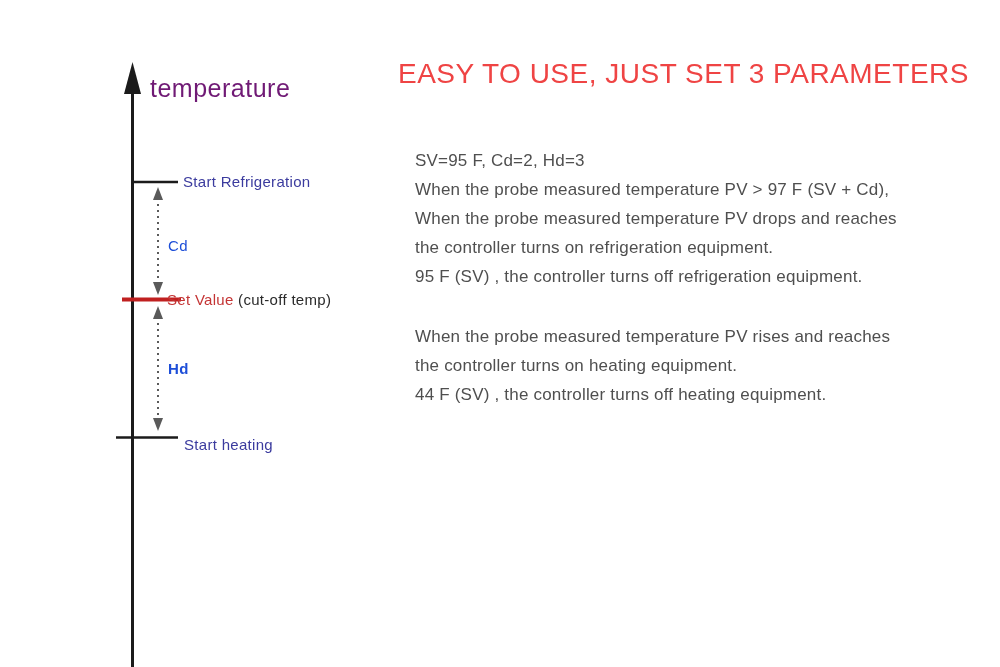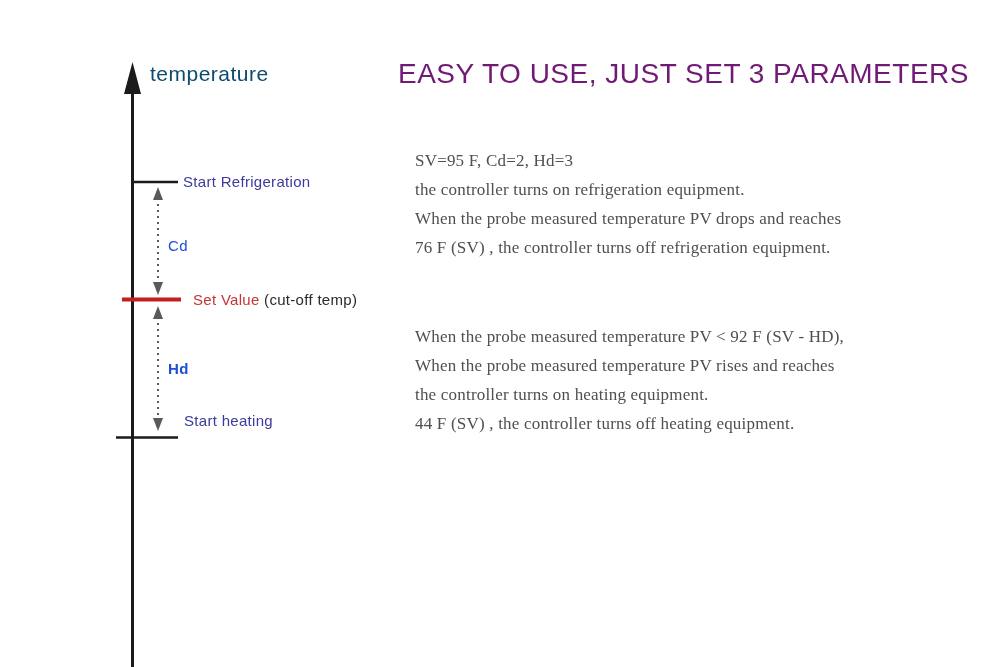--- a/index.html
+++ b/index.html
@@ -18,33 +18,33 @@
   .diagram-svg {
     position: absolute;
     left: 0;
     top: 0;
     width: 1000px;
     height: 667px;
   }
   .axis-label {
     position: absolute;
     left: 150px;
-    top: 62px;
-    font-size: 21px;
+    top: 74px;
+    font-size: 25px;
     letter-spacing: 0.5px;
-    color: #0c4a6e;
+    color: #701a75;
     white-space: nowrap;
   }
   .page-title {
     position: absolute;
     left: 398px;
     top: 58px;
     font-size: 28px;
     letter-spacing: 0.5px;
-    color: #701a75;
+    color: #ef4444;
     white-space: nowrap;
   }
   .level-label {
     position: absolute;
     font-size: 15px;
     letter-spacing: 0.3px;
     white-space: nowrap;
   }
   .blue-label { color: #3b3b9e; }
   .set-value-text { color: #c43434; }
@@ -56,21 +56,20 @@
     color: #1d4ed8;
     white-space: nowrap;
   }
   .explanation-block {
     position: absolute;
     left: 415px;
     width: 540px;
     font-size: 17px;
     letter-spacing: 0.2px;
     color: #4f4f4f;
-    font-family: Liberation Serif, serif;
   }
   .explanation-block .text-line {
     height: 29px;
     line-height: 29px;
     white-space: nowrap;
   }
   #block-1 { top: 146px; }
   #block-2 { top: 322px; }
 </style>
 </head>
@@ -99,36 +98,36 @@
   </svg>
 
   <div class="axis-label">temperature</div>
 
   <div class="page-title">EASY TO USE, JUST SET 3 PARAMETERS</div>
 
   <div class="level-label blue-label" style="left:183px; top:173px;">Start Refrigeration</div>
 
   <div class="param-label" style="left:168px; top:237px;">Cd</div>
 
-  <div class="level-label" style="left:193px; top:291px;">
+  <div class="level-label" style="left:167px; top:291px;">
     <span class="set-value-text">Set Value</span>
     <span class="dark-text">(cut-off temp)</span>
   </div>
 
   <div class="param-label" style="left:168px; top:360px;font-weight:bold;">Hd</div>
 
-  <div class="level-label blue-label" style="left:184px; top:412px;">Start heating</div>
+  <div class="level-label blue-label" style="left:184px; top:436px;">Start heating</div>
 
   <div class="explanation-block" id="block-1">
     <div class="text-line">SV=95 F, Cd=2, Hd=3</div>
+    <div class="text-line">When the probe measured temperature PV &gt; 97 F (SV + Cd),</div>
+    <div class="text-line">When the probe measured temperature PV drops and reaches</div>
     <div class="text-line">the controller turns on refrigeration equipment.</div>
-    <div class="text-line">When the probe measured temperature PV drops and reaches</div>
-    <div class="text-line">76 F (SV) , the controller turns off refrigeration equipment.</div>
+    <div class="text-line">95 F (SV) , the controller turns off refrigeration equipment.</div>
   </div>
 
   <div class="explanation-block" id="block-2">
-    <div class="text-line">When the probe measured temperature PV &lt; 92 F (SV - HD),</div>
     <div class="text-line">When the probe measured temperature PV rises and reaches</div>
     <div class="text-line">the controller turns on heating equipment.</div>
     <div class="text-line">44 F (SV) , the controller turns off heating equipment.</div>
   </div>
 
 </div>
 
 </body></html>

